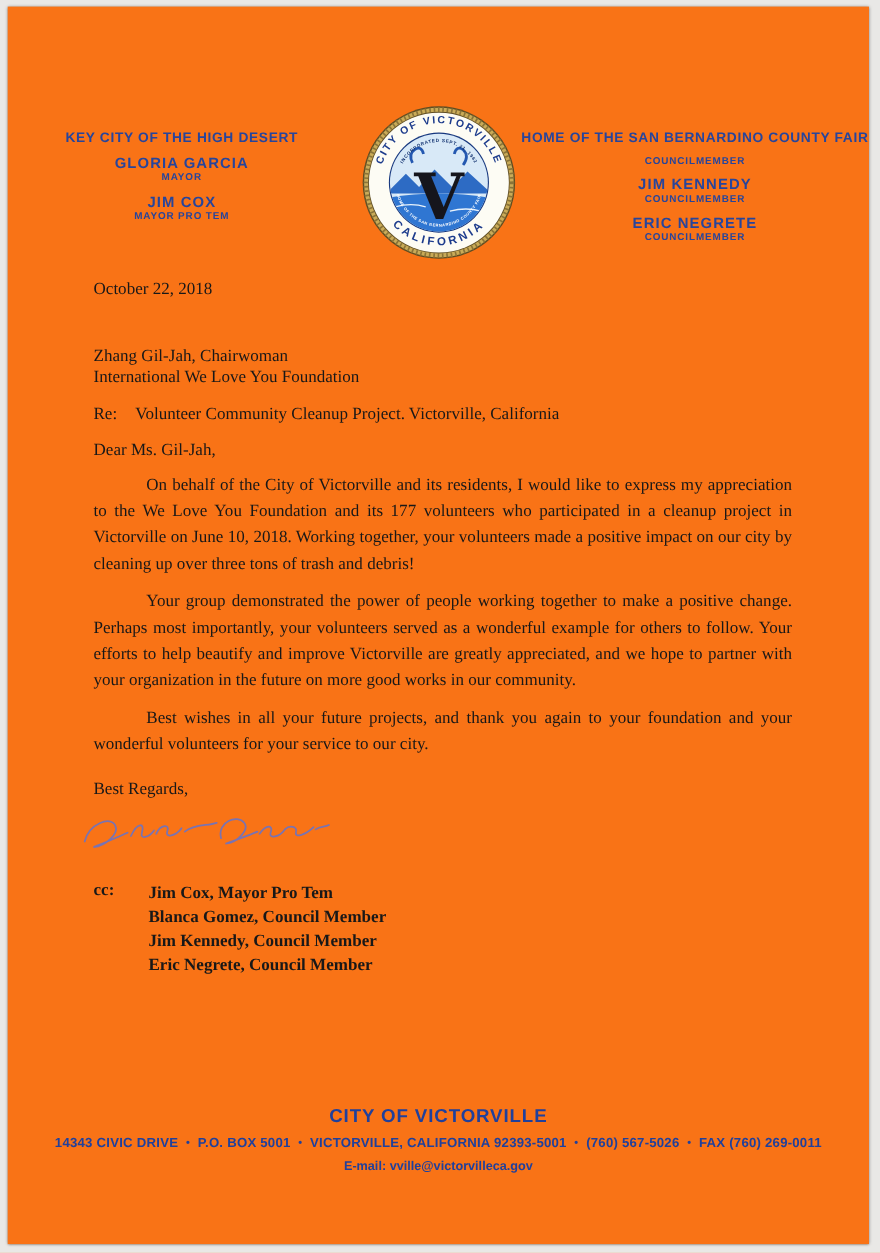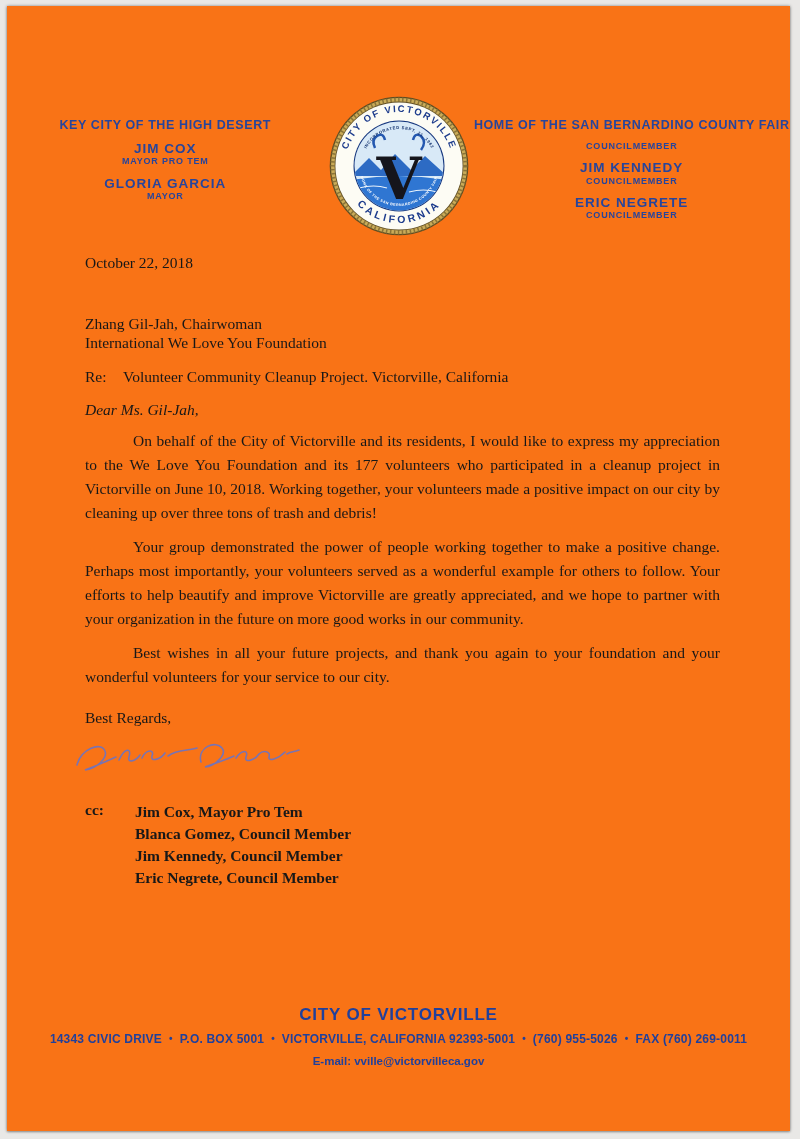--- a/index.html
+++ b/index.html
@@ -31,21 +31,21 @@
   
   .letter{
     margin:18px 70px 0 78px;
     color:#181818;
     font-size:15.5px;
   }
   .date-line{margin:0 0 42px 0;}
   .recipient{line-height:19px;margin:0 0 16px 0;}
   .re-line{display:flex;margin:0 0 15px 0;}
   .re-label{width:38px;flex:none;}
-  .salutation{margin:14px 0 4px 0;font-style:italic;}
+  .salutation{margin:14px 0 4px 0;}
   .letter p.body-par{
     margin:10px 0 0 0;
     text-indent:48px;
     text-align:justify;
     line-height:24px;
   }
   .closing{margin:20px 0 0 0;}
   .signature-svg{display:block;margin:8px 0 -6px -12px;}
   .signer{line-height:19px;margin:0;}
   .cc-block{display:flex;margin-top:24px;font-weight:bold;}
@@ -66,26 +66,26 @@
 </head>
 <body>
 
 <div class="paper">
 
   <div class="letterhead">
 
     <div class="lh-col">
       <div class="lh-tagline">KEY CITY OF THE HIGH DESERT</div>
       <div class="official">
+        <div class="name">GLORIA GARCIA</div>
+        <div class="title">MAYOR</div>
+      </div>
+      <div class="official">
         <div class="name">JIM COX</div>
         <div class="title">MAYOR PRO TEM</div>
-      </div>
-      <div class="official">
-        <div class="name">GLORIA GARCIA</div>
-        <div class="title">MAYOR</div>
       </div>
     </div>
 
     <div class="seal-wrap">
       <svg width="140" height="140" viewBox="0 0 140 140">
         <defs>
           <path id="arcTop" d="M 16 70 A 54 54 0 1 1 124 70" fill="none"></path>
           <path id="arcBottom" d="M 13 70 A 57 57 0 0 0 127 70" fill="none"></path>
           <path id="arcInnerTop" d="M 33 70 A 37 37 0 1 1 107 70" fill="none"></path>
           <path id="arcInnerBottom" d="M 30 70 A 40 40 0 0 0 110 70" fill="none"></path>
@@ -183,18 +183,18 @@
         <div>Blanca Gomez, Council Member</div>
         <div>Jim Kennedy, Council Member</div>
         <div>Eric Negrete, Council Member</div>
       </div>
     </div>
   </div>
 
   <div class="footer">
     <div class="footer-title">CITY OF VICTORVILLE</div>
     <div class="footer-address">
-      <span>14343 CIVIC DRIVE</span><span class="sep">•</span><span>P.O. BOX 5001</span><span class="sep">•</span><span>VICTORVILLE, CALIFORNIA 92393-5001</span><span class="sep">•</span><span>(760) 955-5026</span><span class="sep">•</span><span>FAX (760) 269-0011</span>
+      <span>14343 CIVIC DRIVE</span><span class="sep">•</span><span>P.O. BOX 5001</span><span class="sep">•</span><span>VICTORVILLE, CALIFORNIA 92393-5001</span><span class="sep">•</span><span>(760) 567-5026</span><span class="sep">•</span><span>FAX (760) 269-0011</span>
     </div>
     <div class="footer-email">E-mail: vville@victorvilleca.gov</div>
   </div>
 
 </div>
 
 </body></html>

